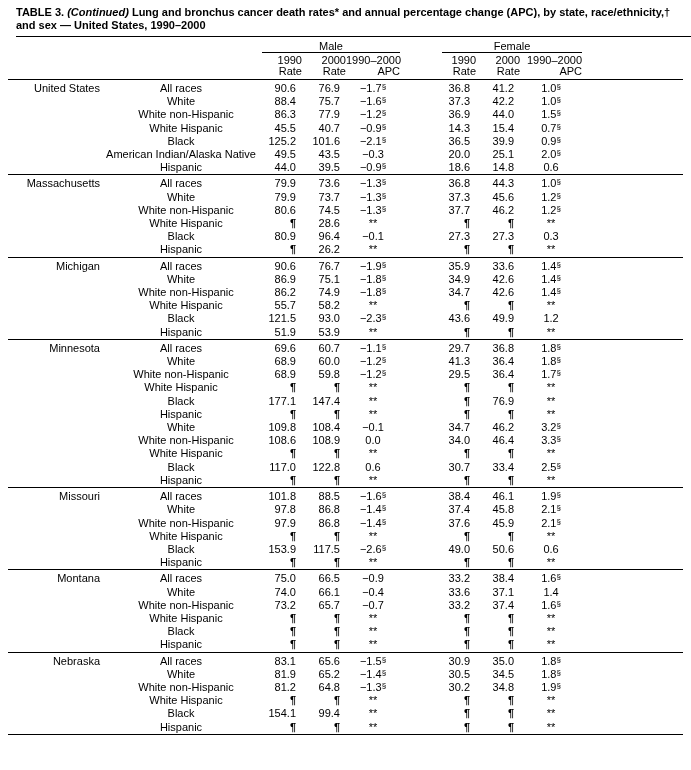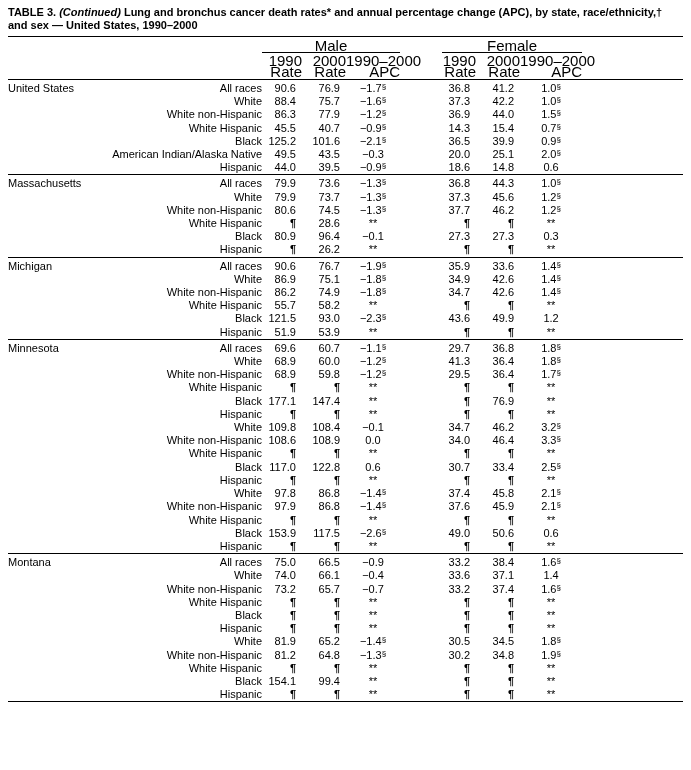--- a/index.html
+++ b/index.html
@@ -4,39 +4,39 @@
 <style>
   * { box-sizing: border-box; margin: 0; padding: 0; }
   html, body { background: #ffffff; }
   body {
     width: 691px; height: 770px; overflow: hidden;
     font-family: "Liberation Sans", sans-serif; color: #000;
   }
   .page { padding: 6px 8px 0 8px; }
   .title {
     width: 675px; font-size: 11px; font-weight: bold; line-height: 13px;
-    padding-bottom: 4px; border-bottom: 1px solid #000;
+    padding-bottom: 4px; border-bottom: 1px solid #000; margin-left: 8px;
   }
   .title .continued { font-style: italic; }
   table {
     width: 675px; border-collapse: collapse; table-layout: fixed;
     border-bottom: 1px solid #000;
   }
-  thead th { font-weight: normal; font-size: 15px; }
+  thead th { font-weight: normal; font-size: 11px; }
   th.ghead {
     text-align: center; border-bottom: 1px solid #000;
     padding-top: 3px; line-height: 12px;
   }
   tr.subrow th { border-bottom: 1px solid #000; vertical-align: bottom; padding: 2px 0 2px 0; }
   th.sub { text-align: right; line-height: 11px; white-space: nowrap; }
   tbody td {
     font-size: 11px; line-height: 13.2px; white-space: nowrap; vertical-align: bottom;
   }
-  td.state { text-align: left; }
-  td.race { text-align: right; }
+  td.state { text-align: right; }
+  td.race { text-align: center; }
   td.race.indent { padding-left: 10px; }
   td.rate { text-align: right; padding-right: 6px; }
   td.apc { text-align: center; }
   tr.group-start td { border-top: 1px solid #000; padding-top: 2px; }
   tbody tr:first-child td { padding-top: 2px; }
   sup { font-size: 8px; line-height: 0; vertical-align: 3px; }
   .pilcrow { font-weight: bold; }
 </style>
 </head>
 <body>
@@ -438,20 +438,32 @@
           <td class="race">Hispanic</td>
           <td class="rate"><span class="pilcrow">¶</span></td>
           <td class="rate"><span class="pilcrow">¶</span></td>
           <td class="apc">**</td>
           <td></td>
           <td class="rate"><span class="pilcrow">¶</span></td>
           <td class="rate"><span class="pilcrow">¶</span></td>
           <td class="apc">**</td>
           <td></td>
         </tr>
+        <tr class="group-start">
+          <td class="state">Missouri</td>
+          <td class="race">All races</td>
+          <td class="rate">101.8</td>
+          <td class="rate">88.5</td>
+          <td class="apc">−1.6<sup>§</sup></td>
+          <td></td>
+          <td class="rate">38.4</td>
+          <td class="rate">46.1</td>
+          <td class="apc">1.9<sup>§</sup></td>
+          <td></td>
+        </tr>
         <tr>
           <td class="state"></td>
           <td class="race">White</td>
           <td class="rate">97.8</td>
           <td class="rate">86.8</td>
           <td class="apc">−1.4<sup>§</sup></td>
           <td></td>
           <td class="rate">37.4</td>
           <td class="rate">45.8</td>
           <td class="apc">2.1<sup>§</sup></td>
@@ -570,20 +582,32 @@
           <td class="race">Hispanic</td>
           <td class="rate"><span class="pilcrow">¶</span></td>
           <td class="rate"><span class="pilcrow">¶</span></td>
           <td class="apc">**</td>
           <td></td>
           <td class="rate"><span class="pilcrow">¶</span></td>
           <td class="rate"><span class="pilcrow">¶</span></td>
           <td class="apc">**</td>
           <td></td>
         </tr>
+        <tr class="group-start">
+          <td class="state">Nebraska</td>
+          <td class="race">All races</td>
+          <td class="rate">83.1</td>
+          <td class="rate">65.6</td>
+          <td class="apc">−1.5<sup>§</sup></td>
+          <td></td>
+          <td class="rate">30.9</td>
+          <td class="rate">35.0</td>
+          <td class="apc">1.8<sup>§</sup></td>
+          <td></td>
+        </tr>
         <tr>
           <td class="state"></td>
           <td class="race">White</td>
           <td class="rate">81.9</td>
           <td class="rate">65.2</td>
           <td class="apc">−1.4<sup>§</sup></td>
           <td></td>
           <td class="rate">30.5</td>
           <td class="rate">34.5</td>
           <td class="apc">1.8<sup>§</sup></td>

